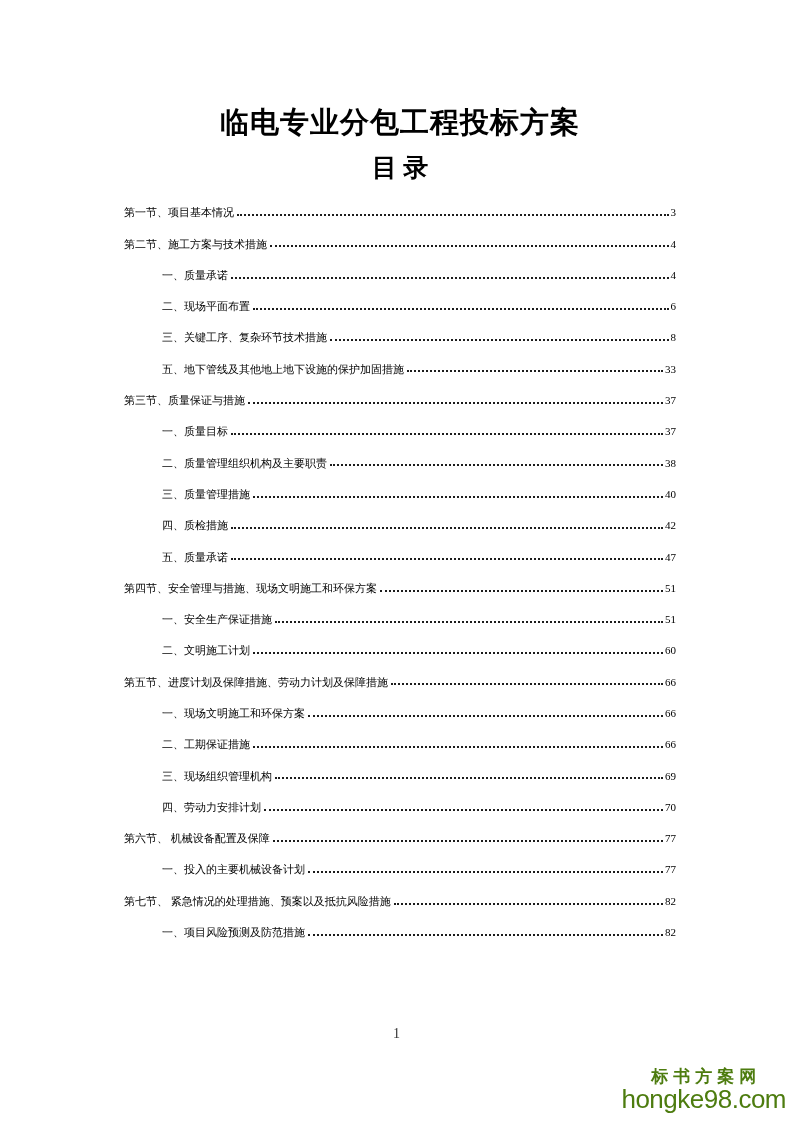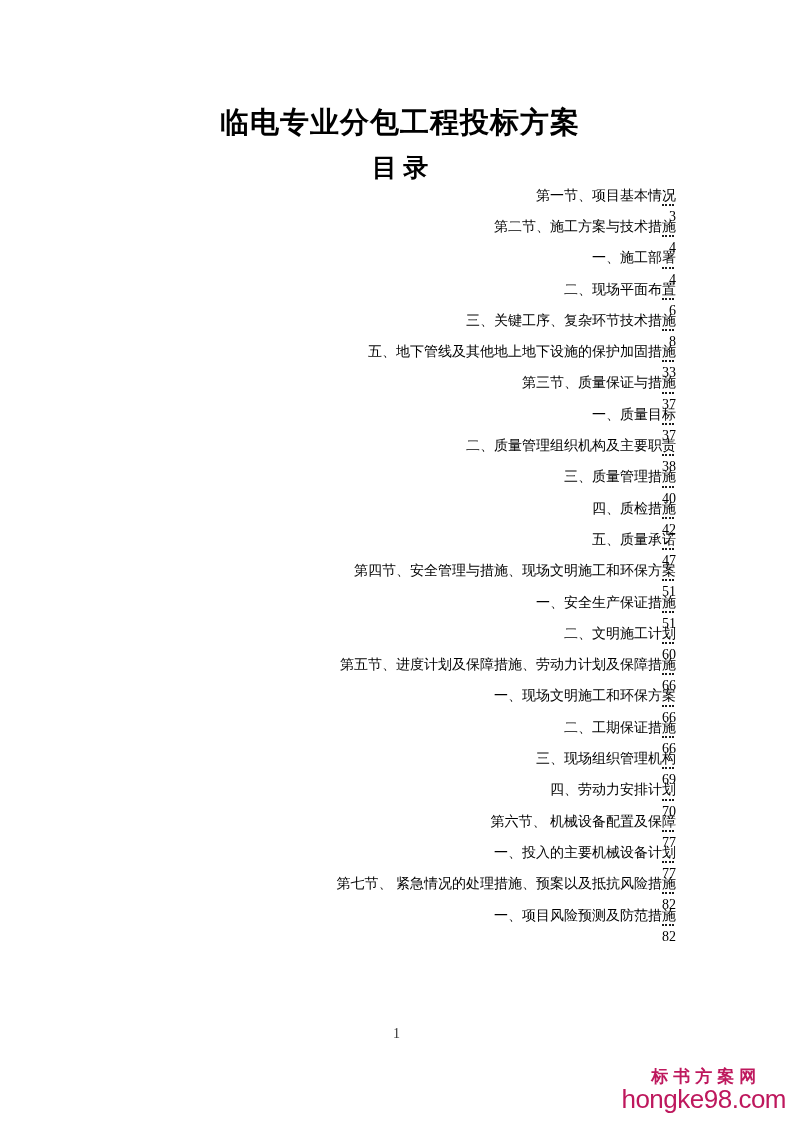--- a/index.html
+++ b/index.html
@@ -39,22 +39,21 @@
     margin-top: 9px;
     white-space: pre;
   }
   .toc-list {
     margin-top: 4px;
   }
   .toc-row {
     height: 31.3px;
     display: flex;
     align-items: flex-end;
-    font-size: 14px;
-    flex-direction: column;
+    font-size: 11px;
   }
   .toc-row.indent {
     padding-left: 38px;
   }
   .toc-label, .toc-page {
     line-height: 1.16;
     white-space: pre;
   }
   .toc-leader {
     flex: 1;
@@ -107,21 +106,21 @@
           <span class="toc-label">第一节、项目基本情况</span>
           <span class="toc-leader"></span>
           <span class="toc-page">3</span>
         </div>
         <div class="toc-row">
           <span class="toc-label">第二节、施工方案与技术措施</span>
           <span class="toc-leader"></span>
           <span class="toc-page">4</span>
         </div>
         <div class="toc-row indent">
-          <span class="toc-label">一、施工部署</span>
+          <span class="toc-label">一、质量承诺</span>
           <span class="toc-leader"></span>
           <span class="toc-page">4</span>
         </div>
         <div class="toc-row indent">
           <span class="toc-label">二、现场平面布置</span>
           <span class="toc-leader"></span>
           <span class="toc-page">6</span>
         </div>
         <div class="toc-row indent">
           <span class="toc-label">三、关键工序、复杂环节技术措施</span>
@@ -221,17 +220,17 @@
         <div class="toc-row indent">
           <span class="toc-label">一、项目风险预测及防范措施</span>
           <span class="toc-leader"></span>
           <span class="toc-page">82</span>
         </div>
       </div>
   </div>
 
   <div class="footer-page-number">1</div>
 
-  <div class="watermark" style="color: #be185d;">
+  <div class="watermark" style="color: #4d7c0f;">
     <span class="wm-site-name">标书方案网</span>
     <span class="wm-site-url">hongke98.com</span>
   </div>
 </div>
 
 </body></html>

